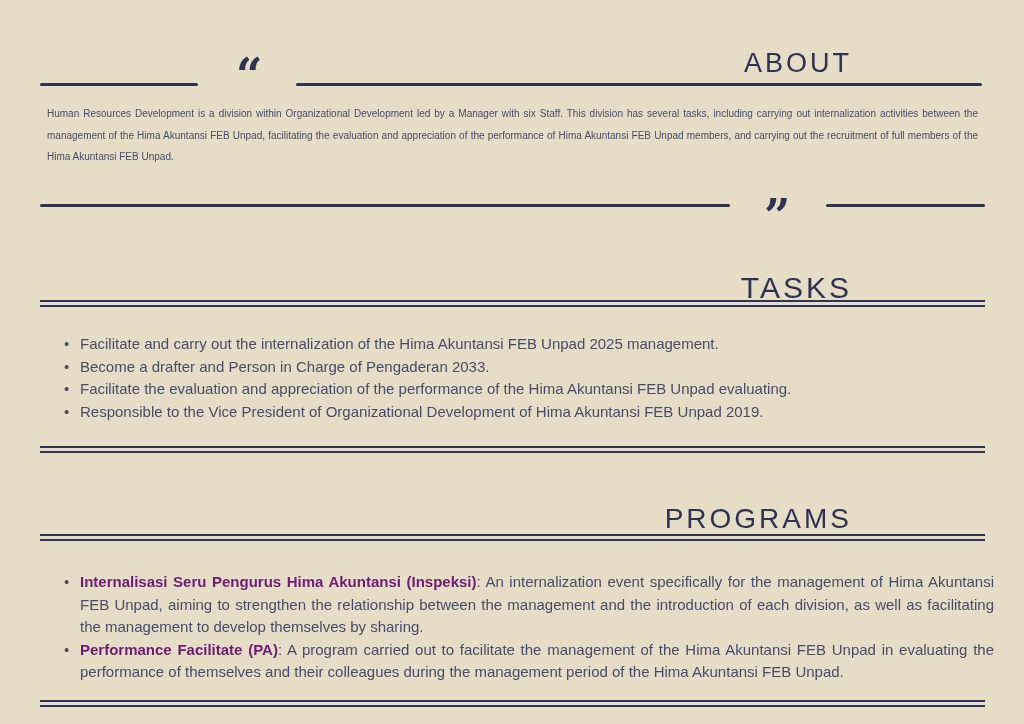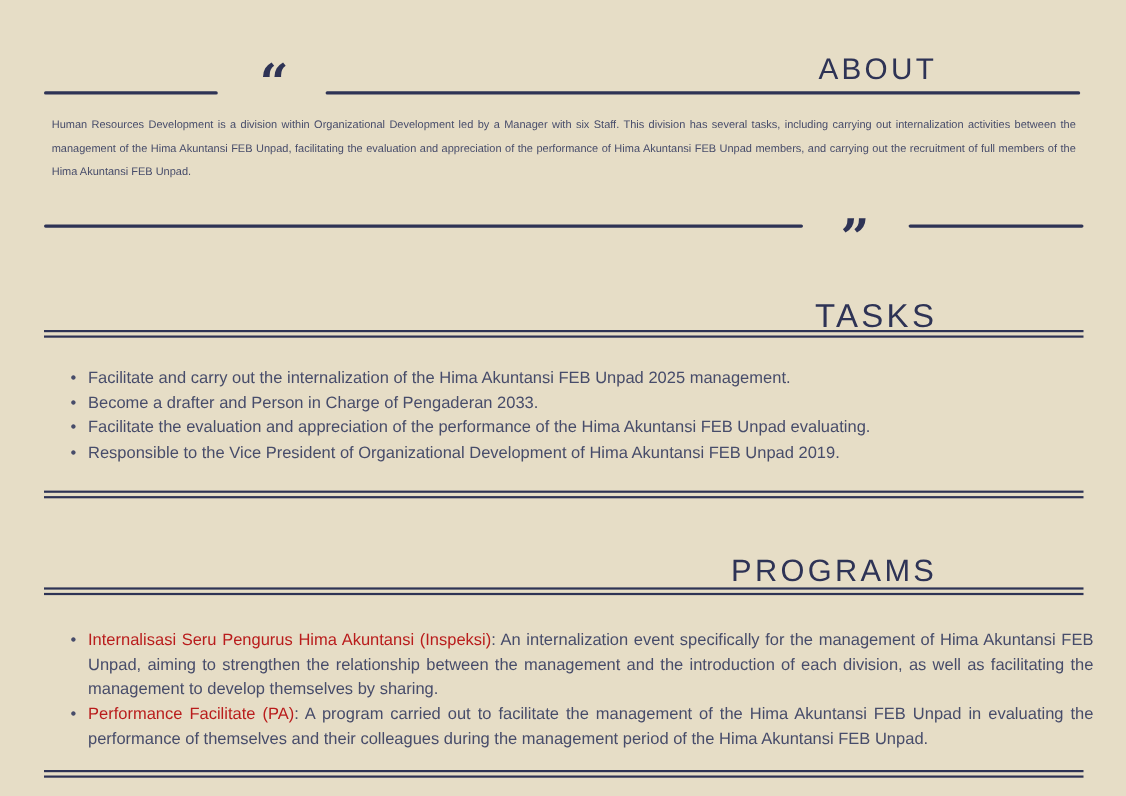--- a/index.html
+++ b/index.html
@@ -66,21 +66,21 @@
     padding-left:16px;
   }
   ul.bullets li::before{
     content:"\2022";
     position:absolute;left:0;top:0;
     color:var(--body);
     font-size:15px;
   }
   #tasks-list{top:321px;}
   #programs-list{top:559px;text-align:justify;}
-  #programs-list strong{color:#b91c1c;font-weight:normal;}
+  #programs-list strong{color:#701a75;font-weight:bold;}
 </style>
 </head>
 <body>
 
 <div class="slide">
 
   <h1 id="about-title" class="heading">ABOUT</h1>
 
   <div class="rule" style="left:40px;top:83px;width:158px;"></div>
   <div id="open-quote" class="quote-mark">“</div>

